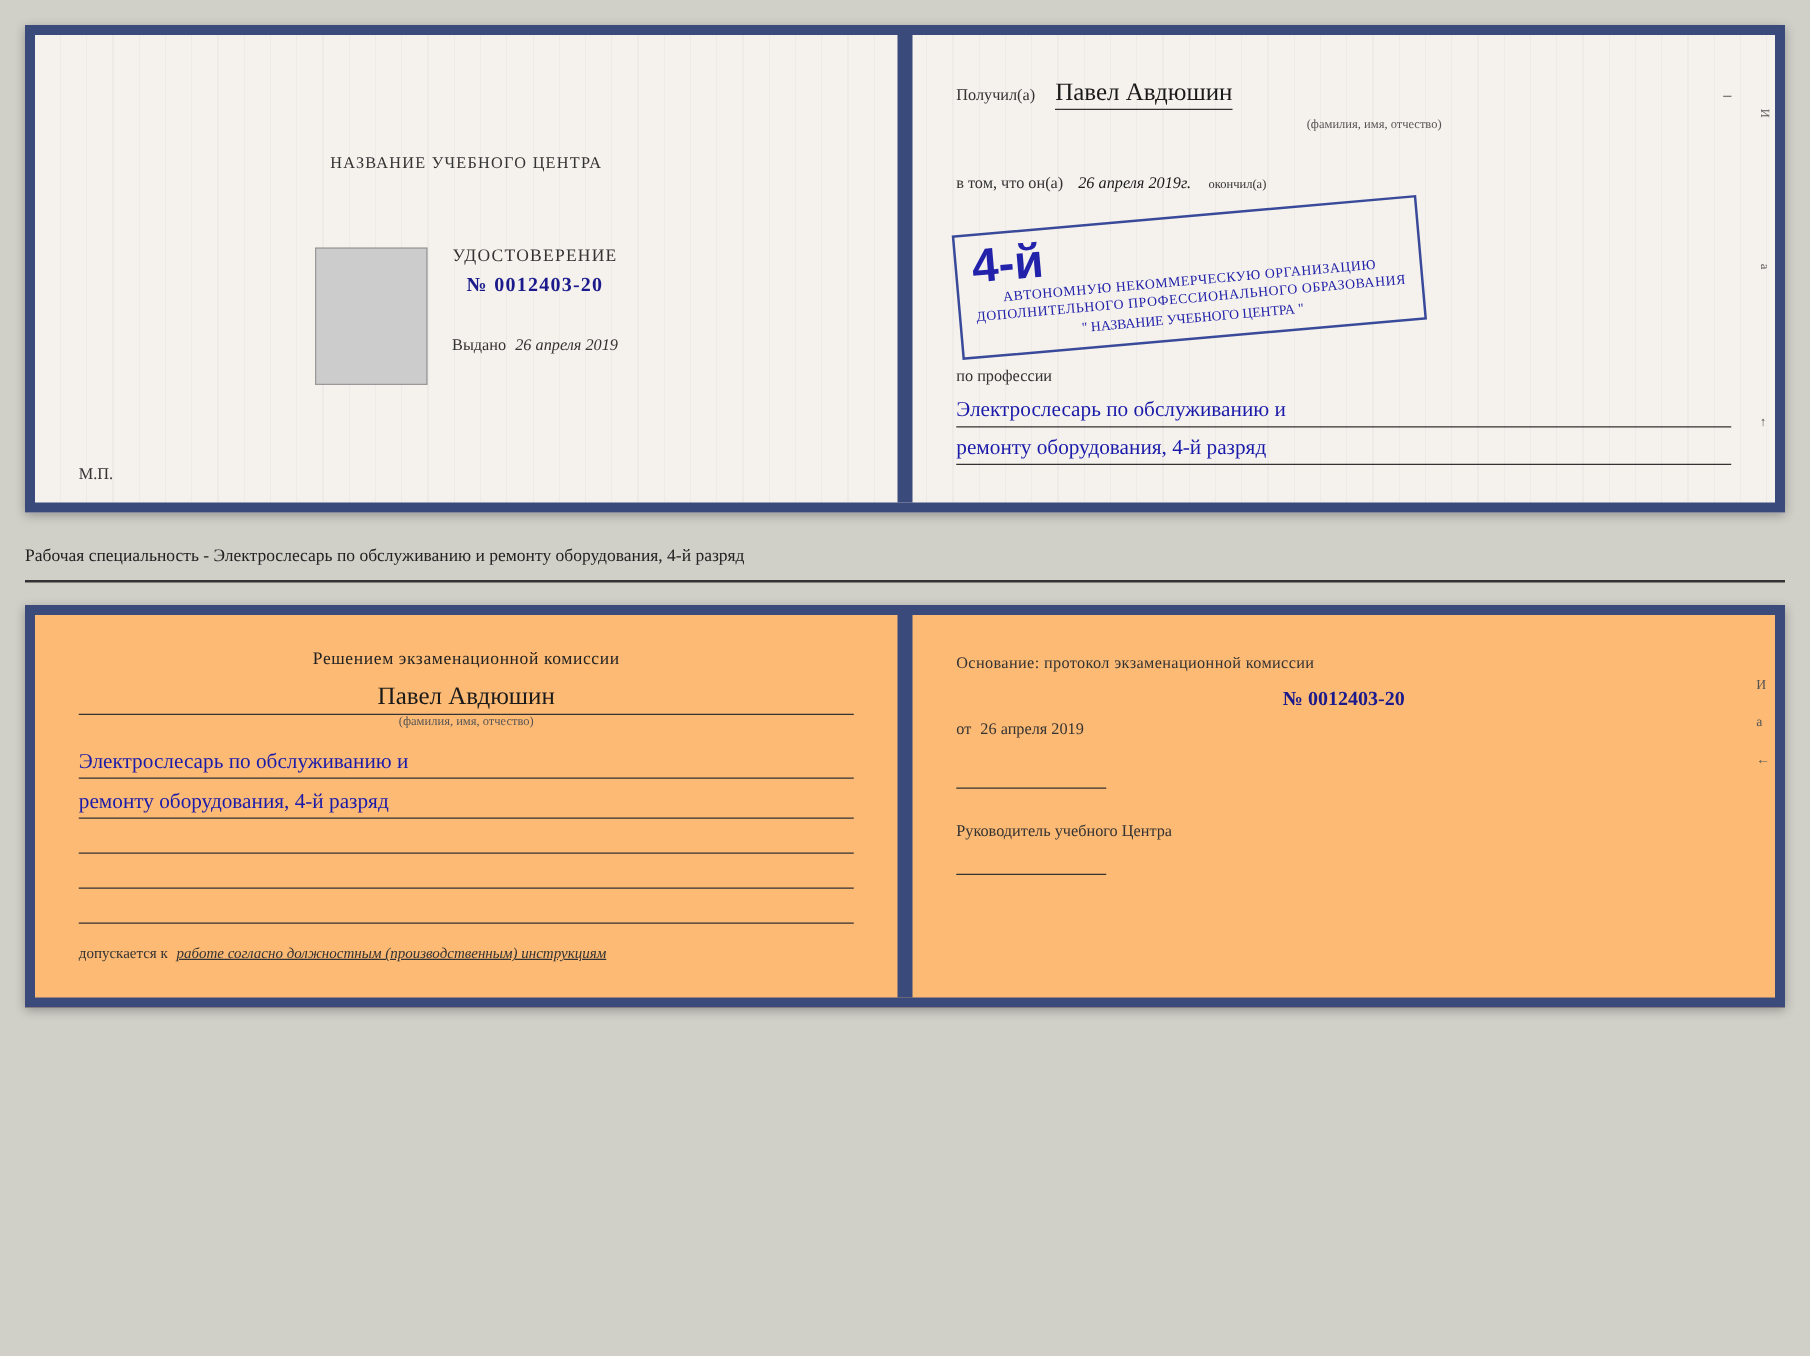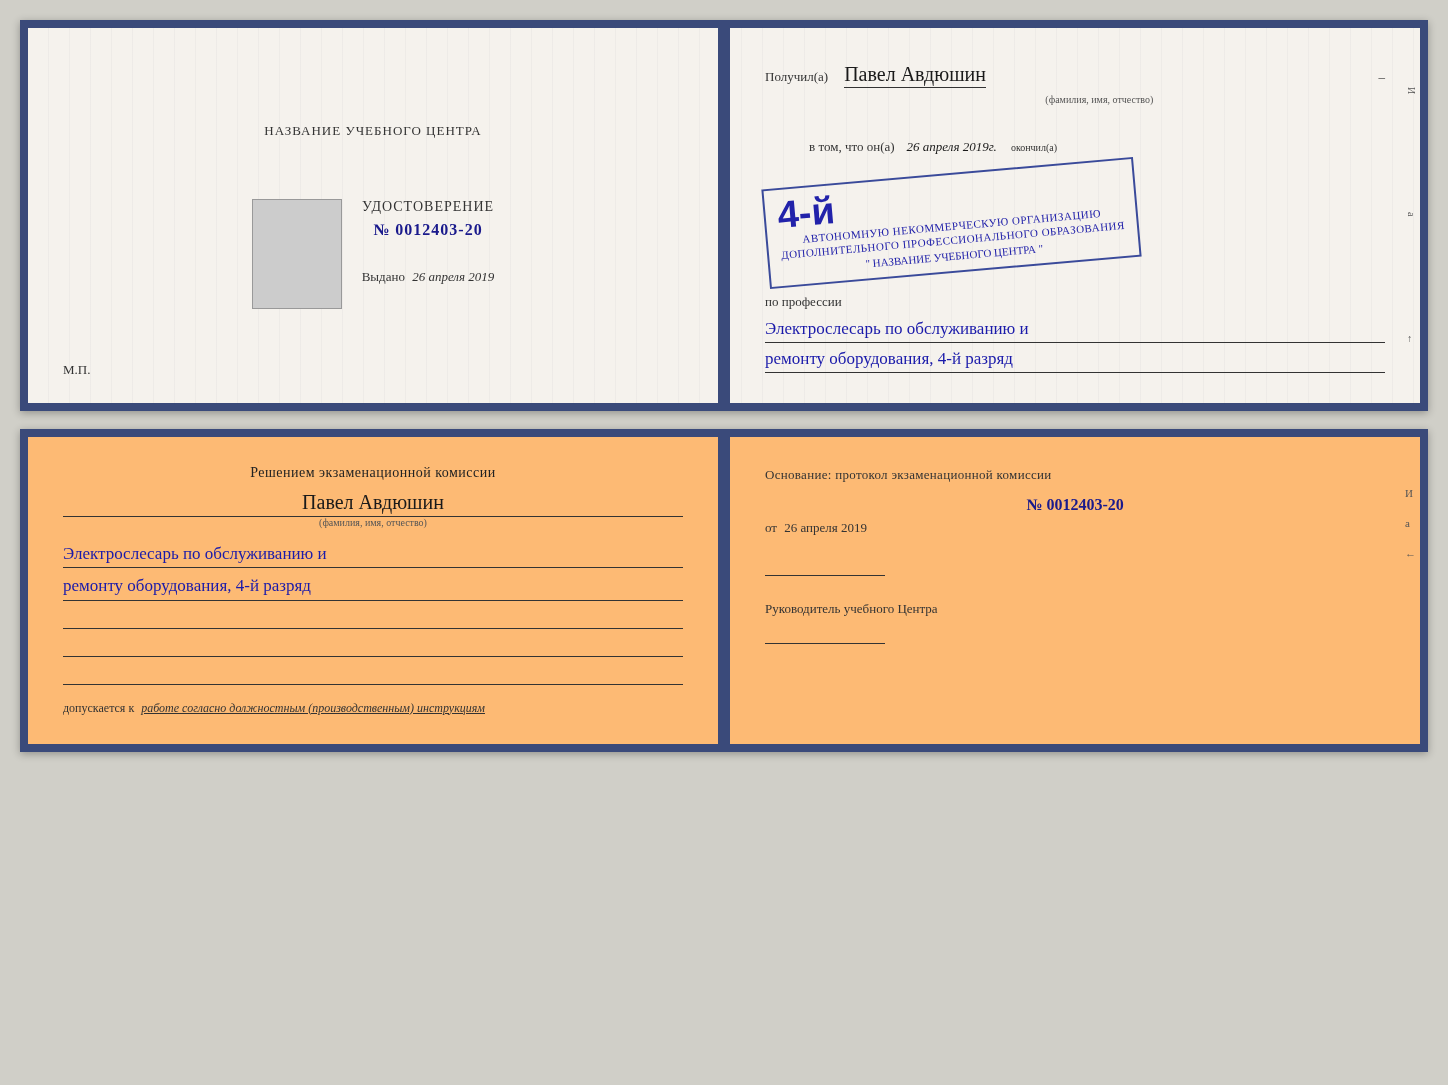--- a/index.html
+++ b/index.html
@@ -103,21 +103,21 @@
 
     .выдано-line {
       margin-top: 30px;
       font-size: 13px;
       color: #333;
       text-align: center;
     }
 
     .mp-label {
       position: absolute;
-      bottom: 25px;
+      bottom: 15px;
       left: 35px;
       font-size: 13px;
       color: #333;
     }
 
     
     .right-content {
       font-size: 13px;
       color: #333;
       line-height: 1.6;
@@ -159,21 +159,20 @@
 
     .vtom-line {
       display: flex;
       align-items: baseline;
       gap: 6px;
     }
 
     .vtom-label {
       font-size: 13px;
       white-space: nowrap;
-      margin-left: 44px;
     }
 
     .date-handwritten {
       font-style: italic;
       font-size: 13px;
       color: #1a1a1a;
     }
 
     .okoncil-label {
       font-size: 10px;
@@ -463,20 +462,21 @@
       </div>
 
       <div class="right-edge-marks">
         <span class="edge-mark">И</span>
         <span class="edge-mark">а</span>
         <span class="edge-mark">←</span>
       </div>
     </div>
   </div>
 
+  <div class="middle-text">Рабочая специальность - Электрослесарь по обслуживанию и ремонту оборудования, 4-й разряд</div>
 
   <div class="bottom-booklet">
 
     <div class="bottom-left">
       <div class="resheniem-title">Решением экзаменационной комиссии</div>
 
       <span class="name-handwritten-bottom">Павел Авдюшин</span>
       <span class="fio-small">(фамилия, имя, отчество)</span>
 
 

